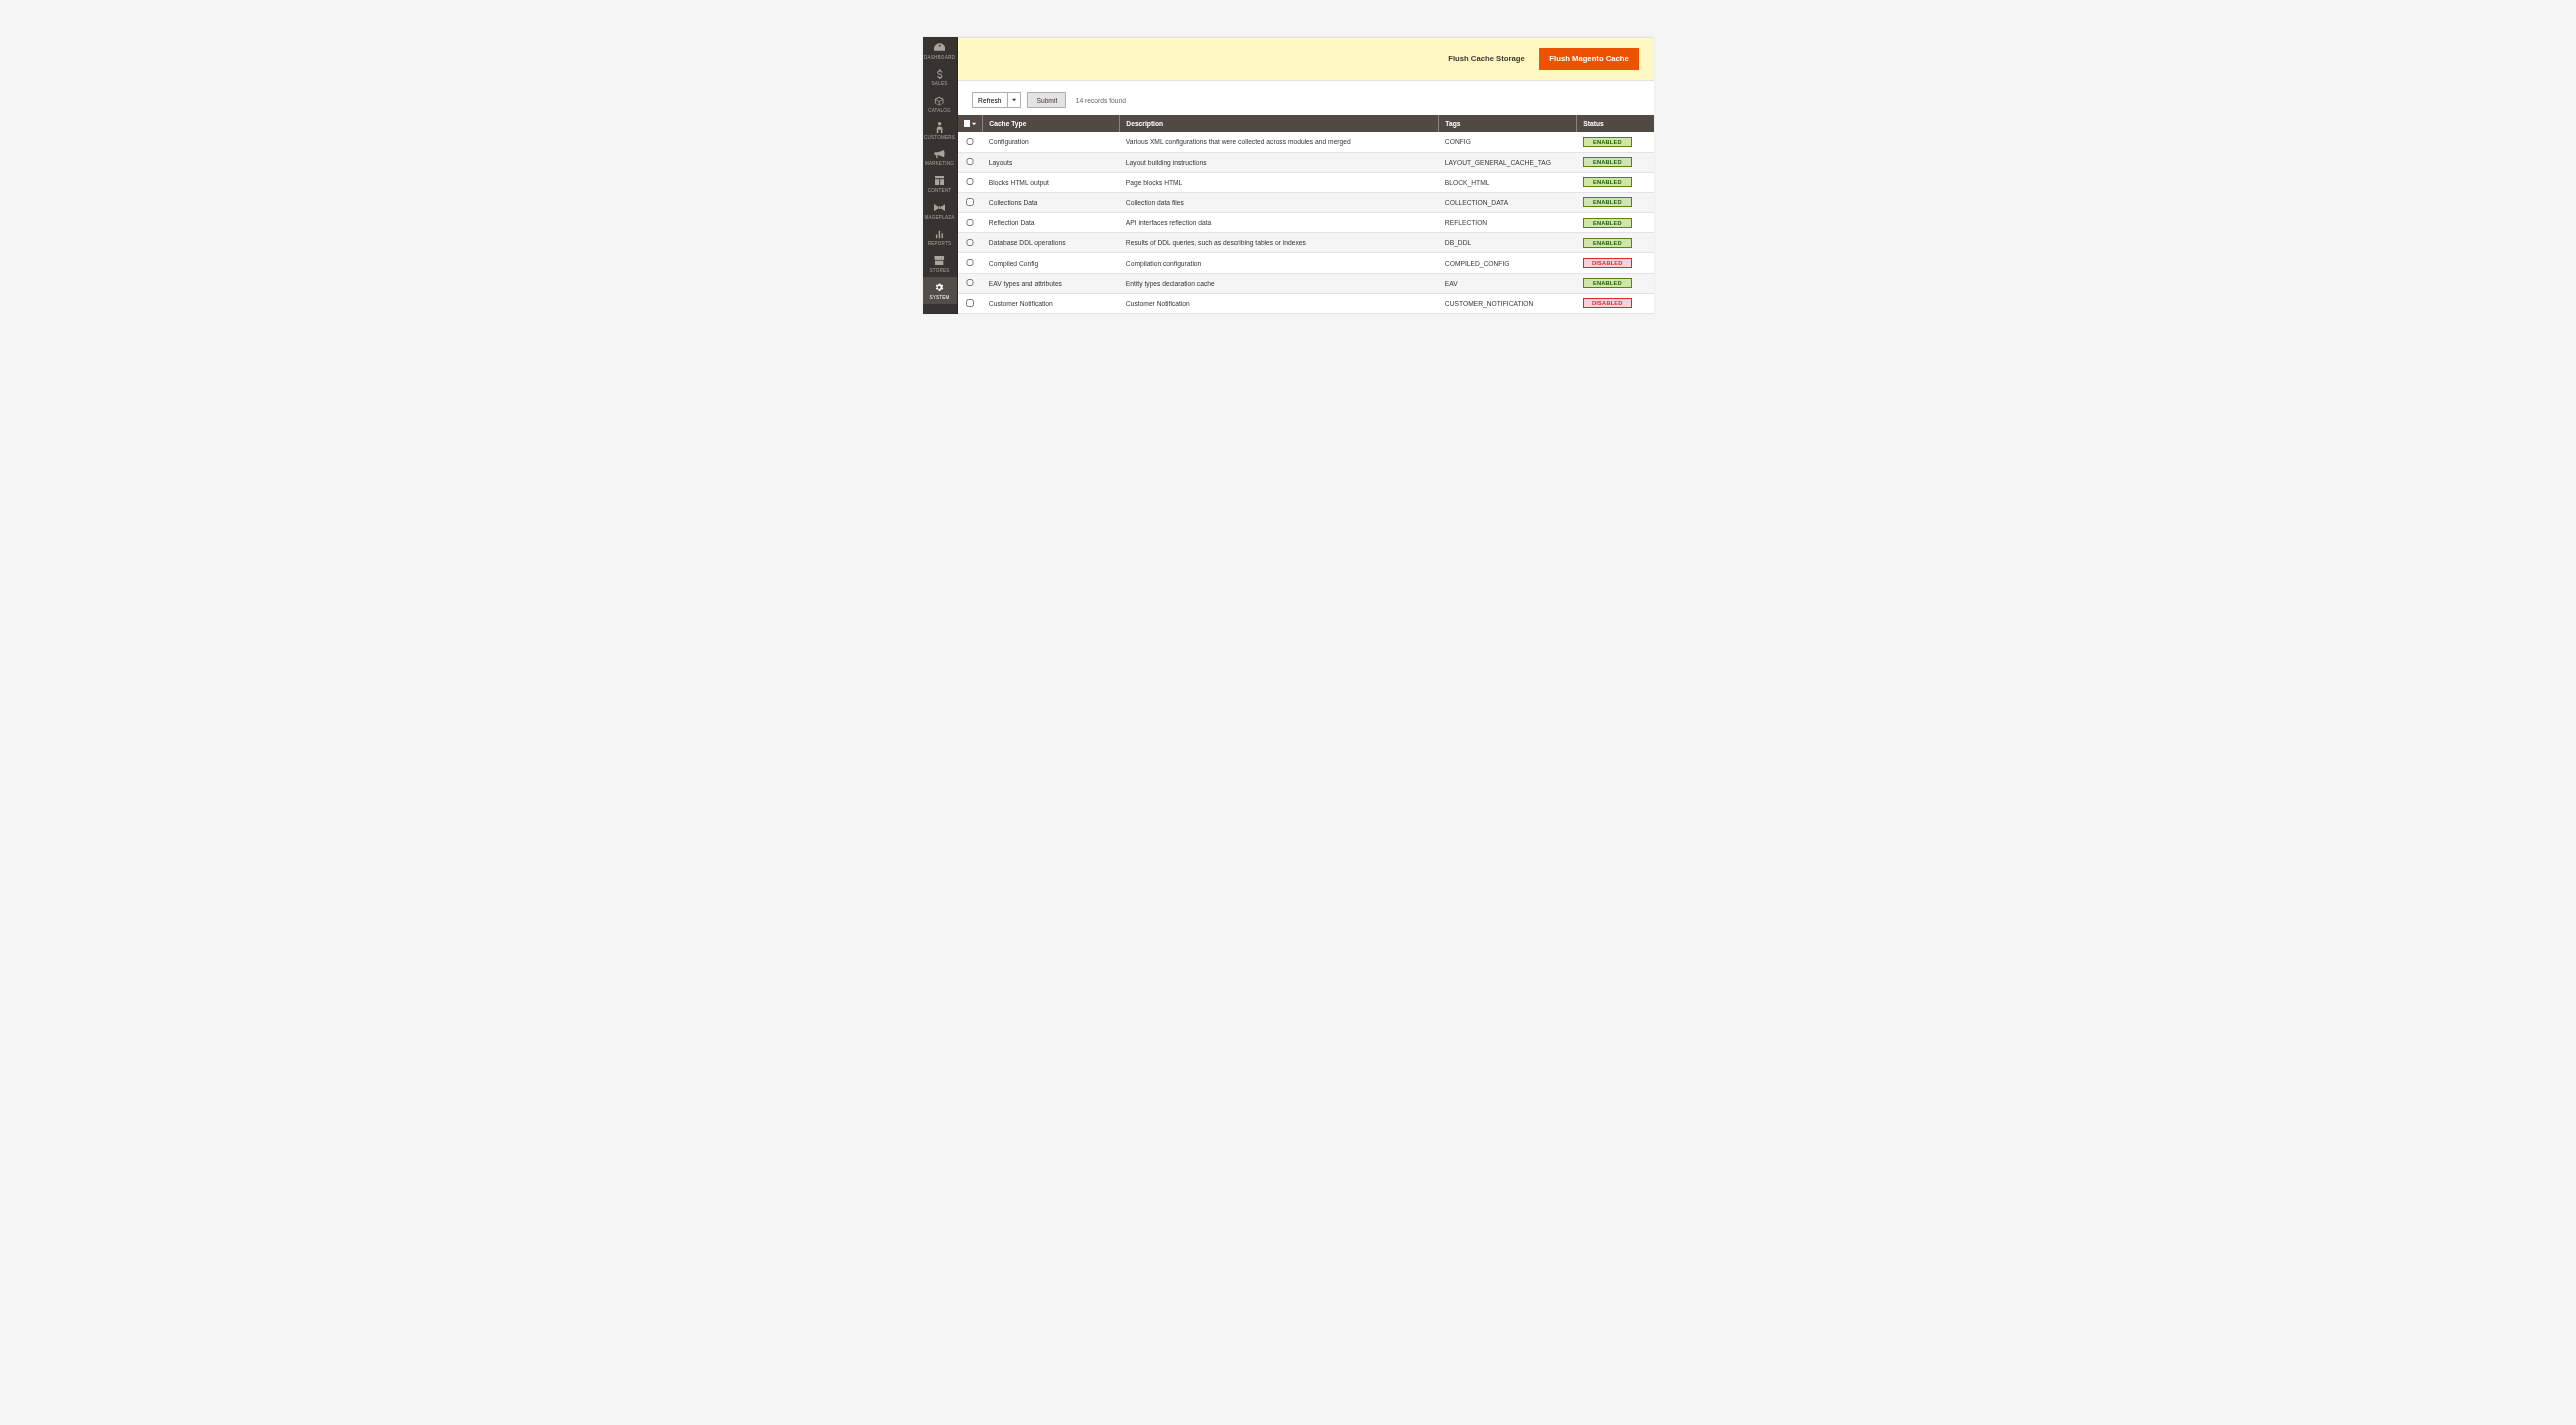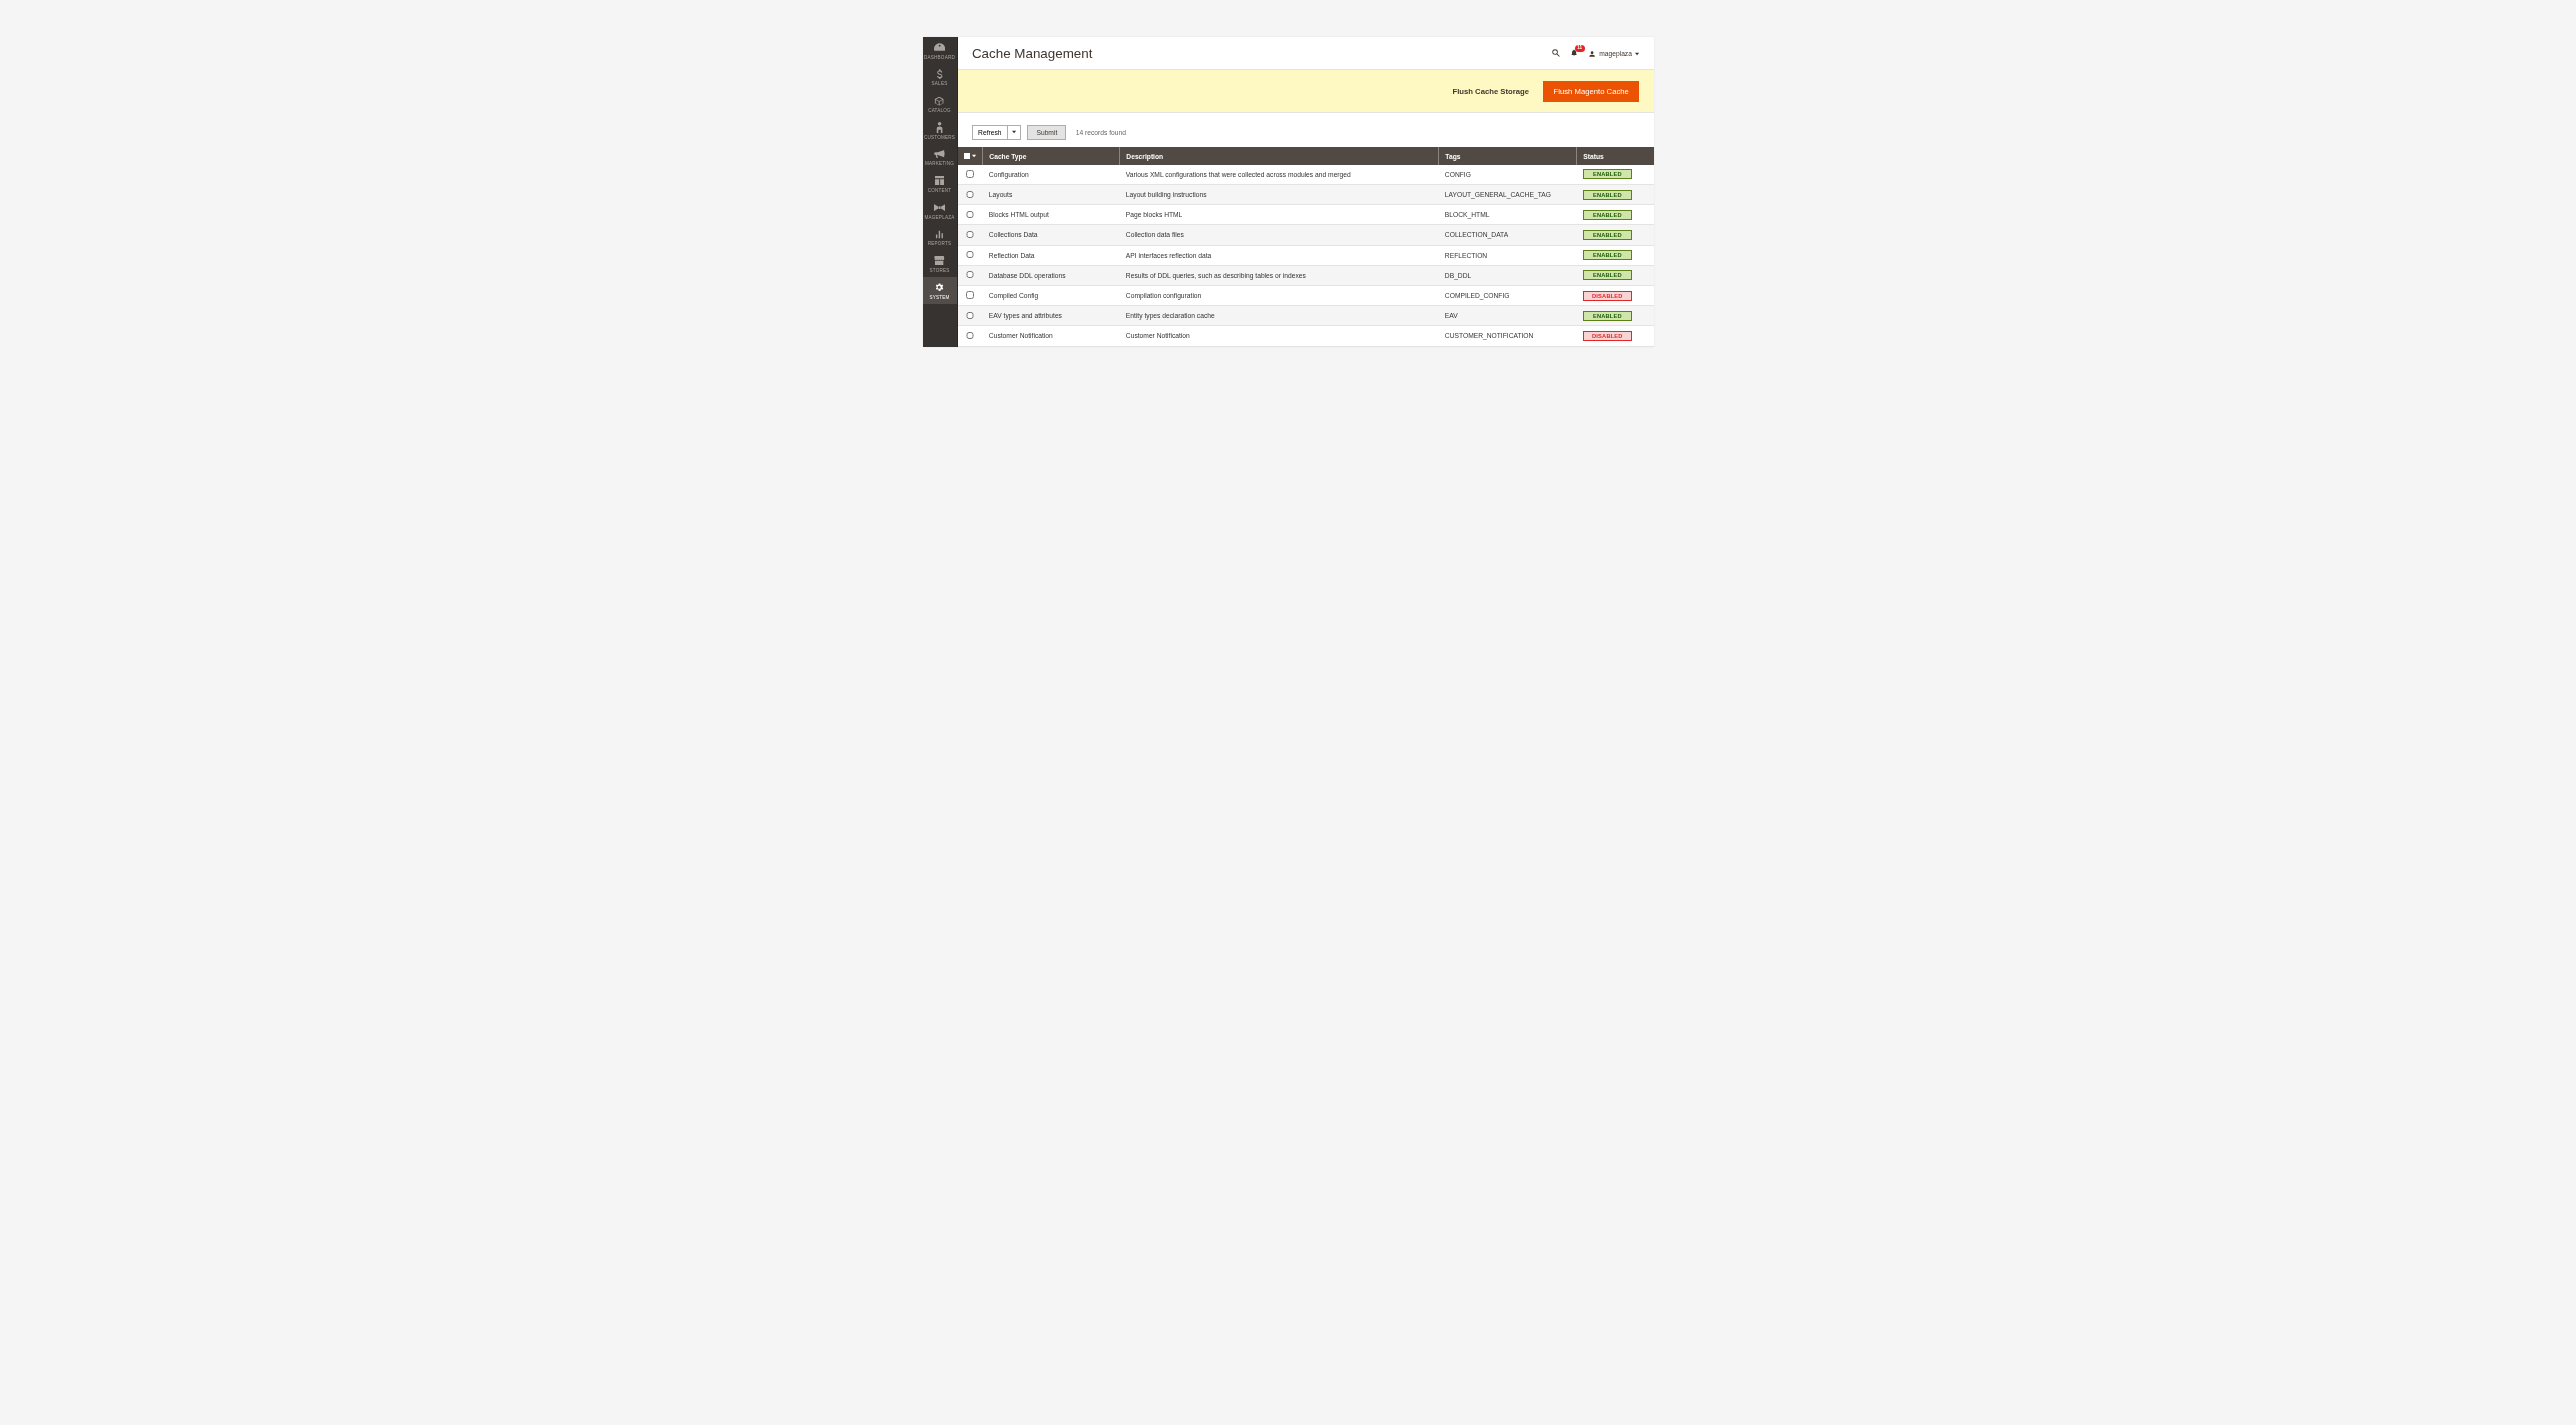--- a/index.html
+++ b/index.html
@@ -17,21 +17,21 @@
 .header-tools { display: flex; align-items: center; gap: 9.3px; }
 .search-icon svg { width: 10.3px; height: 10.3px; fill: #41362f; }
 .bell-wrap { position: relative; }
 .bell-wrap svg { width: 8.2px; height: 9.3px; fill: #41362f; }
 .badge { position: absolute; top: -3.6px; left: 4.1px; background: #e22626; color: #fff; font-size: 4.6px; font-weight: 700; border-radius: 4.6px; padding: 0.5px 2.6px; line-height: 6.2px; }
 .user-wrap { display: flex; align-items: center; gap: 3.1px; color: #41362f; font-size: 6.7px; cursor: pointer; }
 .user-wrap svg.person { width: 8.2px; height: 8.2px; fill: #41362f; }
 .user-wrap svg.caret { width: 4.1px; height: 4.1px; fill: #41362f; }
 .action-bar { background: #fef9c3; border-top: 0.5px solid #e3e3e3; border-bottom: 0.5px solid #e3e3e3; padding: 10.3px 14.4px; display: flex; justify-content: flex-end; align-items: center; gap: 7.2px; }
 .flush-storage { color: #41362f; font-size: 7.7px; font-weight: 600; cursor: pointer; padding: 5.2px 7.2px; }
-.flush-magento { background: #eb5202; color: #fff; font-size: 7.7px; font-weight: 400; padding: 6.2px 10.3px; border: none; cursor: pointer; }
+.flush-magento { background: #eb5202; color: #fff; font-size: 7.7px; font-weight: 700; padding: 6.2px 10.3px; border: none; cursor: pointer; }
 .toolbar { padding: 11.3px 14.4px 7.2px 14.4px; display: flex; align-items: center; gap: 6.2px; }
 .refresh-combo { display: flex; }
 .refresh-select { background: #fff; border: 0.5px solid #adadad; font-size: 6.7px; height: 15.5px; padding: 0 5.2px; }
 .refresh-caret { width: 13.4px; height: 15.5px; background: #fff; border: 0.5px solid #adadad; border-left: none; display:flex; align-items:center; justify-content:center; cursor:pointer; }
 .refresh-caret svg { width: 4.1px; height: 4.1px; fill: #41362f; }
 .submit-btn { background: #e3e3e3; border: 0.5px solid #adadad; font-size: 6.7px; height: 15.5px; padding: 0 8.2px; cursor: pointer; color: #41362f; }
 .records-found { color: #666; font-size: 6.7px; margin-left: 3.1px; }
 .grid { border-collapse: collapse; width: 100%; }
 .grid thead th { background: #514943; color: #fff; font-size: 6.7px; font-weight: 600; text-align: left; padding: 5.2px 6.2px; border-right: 0.5px solid #8a837f; }
 .grid thead th:last-child { border-right: none; }
@@ -134,45 +134,20 @@
           <svg width="10.3" height="10.3" viewBox="0 0 24 24">
             <path d="M19.4 13l.1-1-.1-1 2.1-1.6-2-3.5-2.5 1a7.7 7.7 0 00-1.7-1l-.4-2.6h-4l-.4 2.6c-.6.3-1.2.6-1.7 1l-2.5-1-2 3.5L6.5 11l-.1 1 .1 1-2.1 1.6 2 3.5 2.5-1c.5.4 1.1.7 1.7 1l.4 2.6h4l.4-2.6c.6-.3 1.2-.6 1.7-1l2.5 1 2-3.5L19.4 13zM12 15.5a3.5 3.5 0 110-7 3.5 3.5 0 010 7z"></path>
           </svg>
         </span>
         <span>SYSTEM</span>
       </div>
     </nav>
 
   <div class="main">
 
-    <div class="header">
-      <h1 class="page-title">Cache Management</h1>
-      <div class="header-tools">
-        <span class="search-icon">
-          <svg viewBox="0 0 24 24">
-              <path d="M15.5 14h-.79l-.28-.27A6.471 6.471 0 0016 9.5 6.5 6.5 0 109.5 16c1.61 0 3.09-.59 4.23-1.57l.27.28v.79l5 4.99L20.49 19l-4.99-5zm-6 0C7.01 14 5 11.99 5 9.5S7.01 5 9.5 5 14 7.01 14 9.5 11.99 14 9.5 14z"></path>
-            </svg>
-        </span>
-        <span class="bell-wrap">
-          <svg viewBox="0 0 24 24">
-              <path d="M12 22c1.1 0 2-.9 2-2h-4a2 2 0 002 2zm6-6v-5c0-3.07-1.64-5.64-4.5-6.32V4c0-.83-.67-1.5-1.5-1.5s-1.5.67-1.5 1.5v.68C7.63 5.36 6 7.92 6 11v5l-2 2v1h16v-1l-2-2z"></path>
-            </svg>
-          <span class="badge">11</span>
-        </span>
-        <span class="user-wrap">
-          <svg class="person" viewBox="0 0 24 24">
-              <path d="M12 12c2.21 0 4-1.79 4-4s-1.79-4-4-4-4 1.79-4 4 1.79 4 4 4zm0 2c-2.67 0-8 1.34-8 4v2h16v-2c0-2.66-5.33-4-8-4z"></path>
-            </svg>
-          <span>mageplaza</span>
-          <svg class="caret" viewBox="0 0 10 10">
-              <path d="M0 2 L10 2 L5 8 Z"></path>
-            </svg>
-        </span>
-      </div>
-    </div>
 
     <div class="action-bar">
       <span class="flush-storage">Flush Cache Storage</span>
       <button class="flush-magento">Flush Magento Cache</button>
     </div>
 
     <div class="toolbar">
       <div class="refresh-combo">
         <button class="refresh-select">Refresh</button>
         <span class="refresh-caret">

